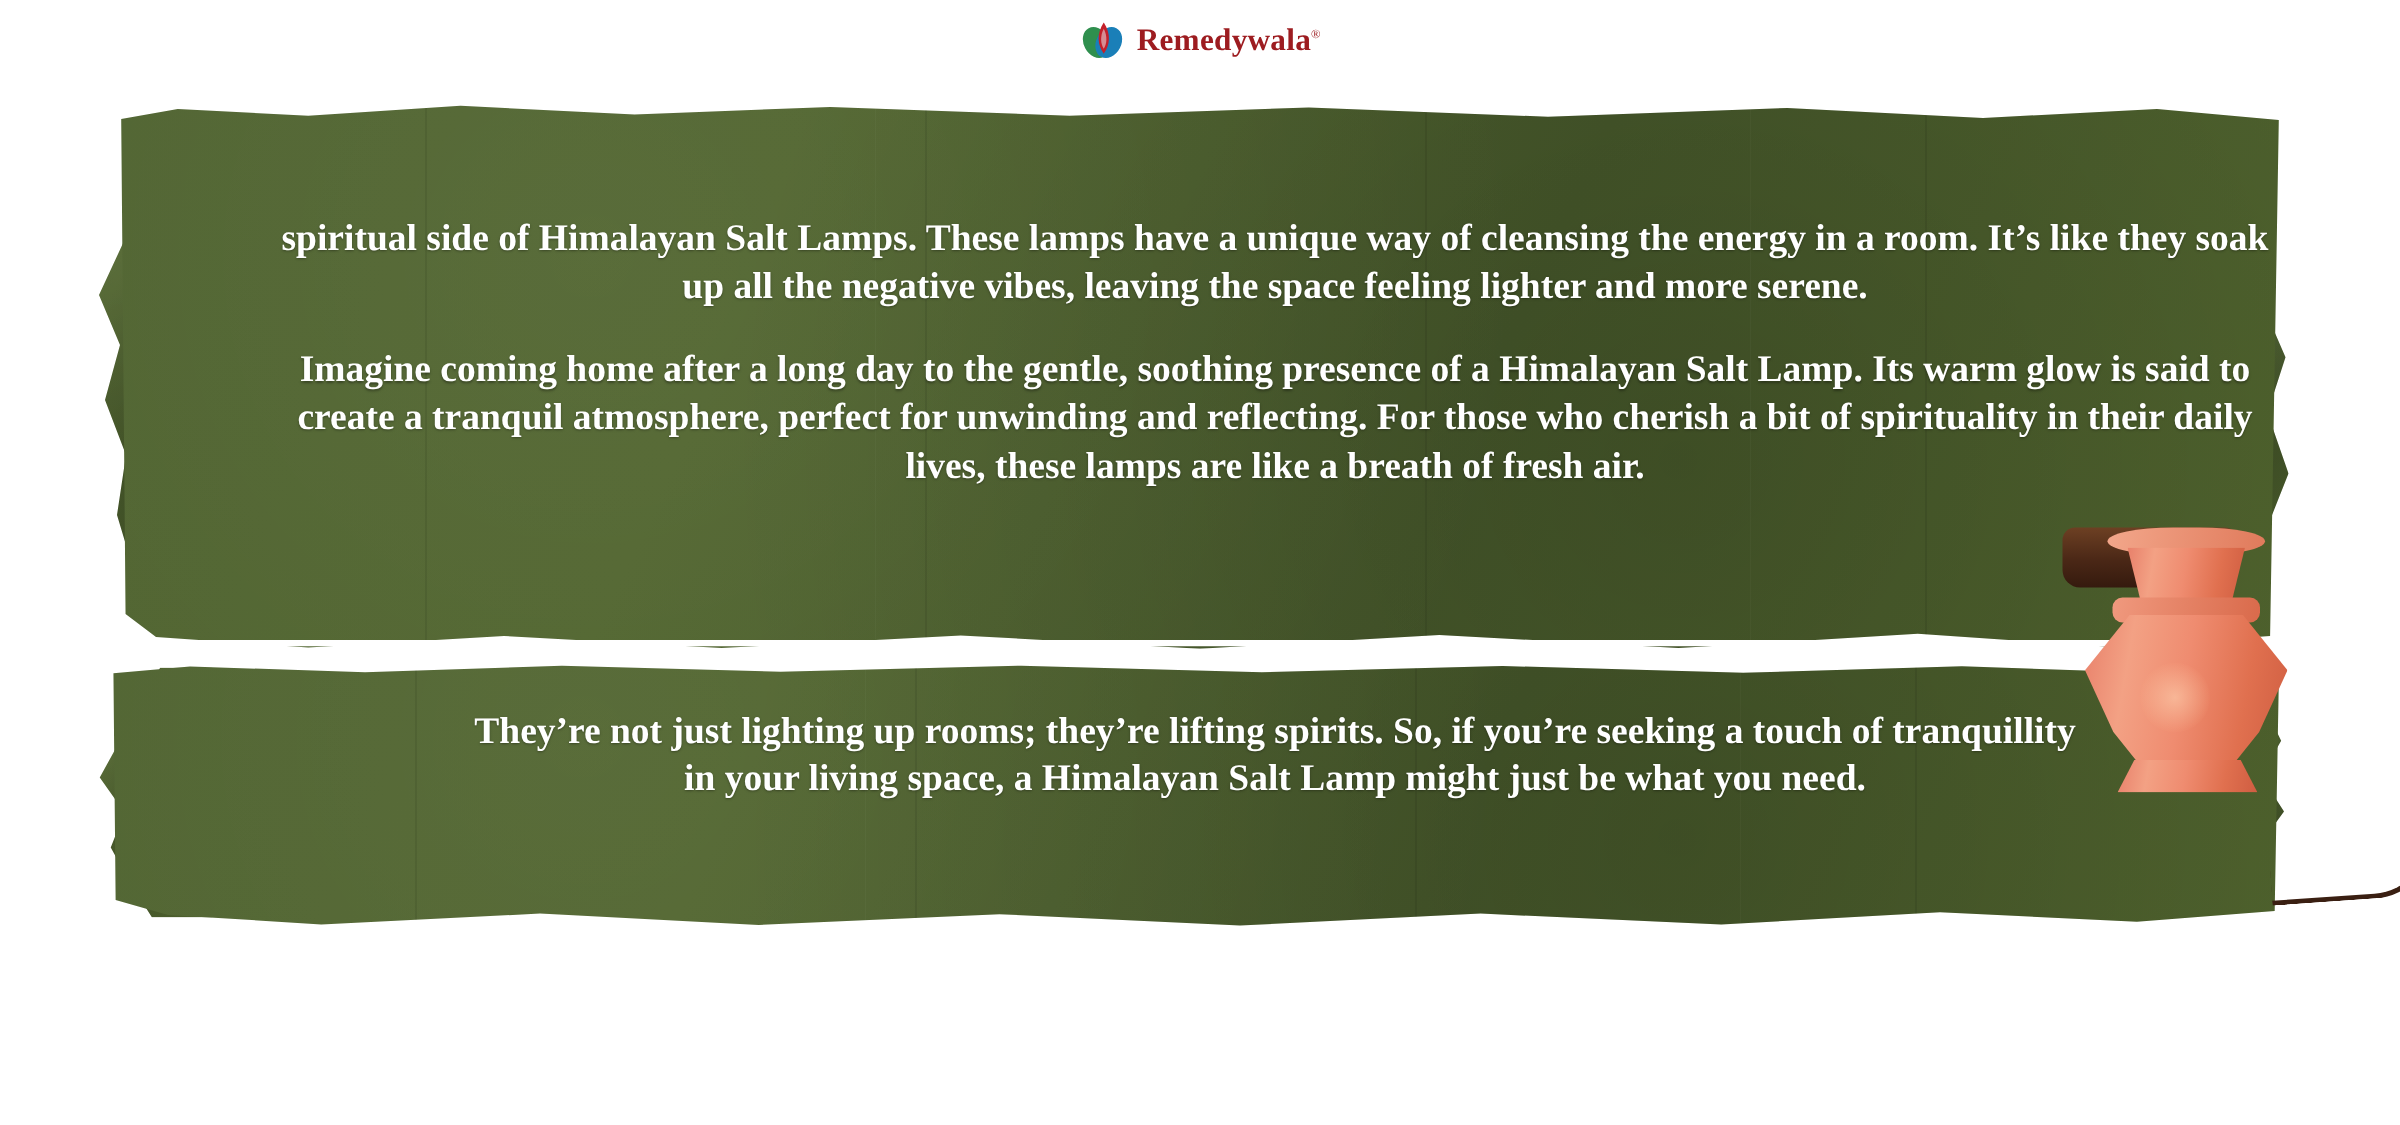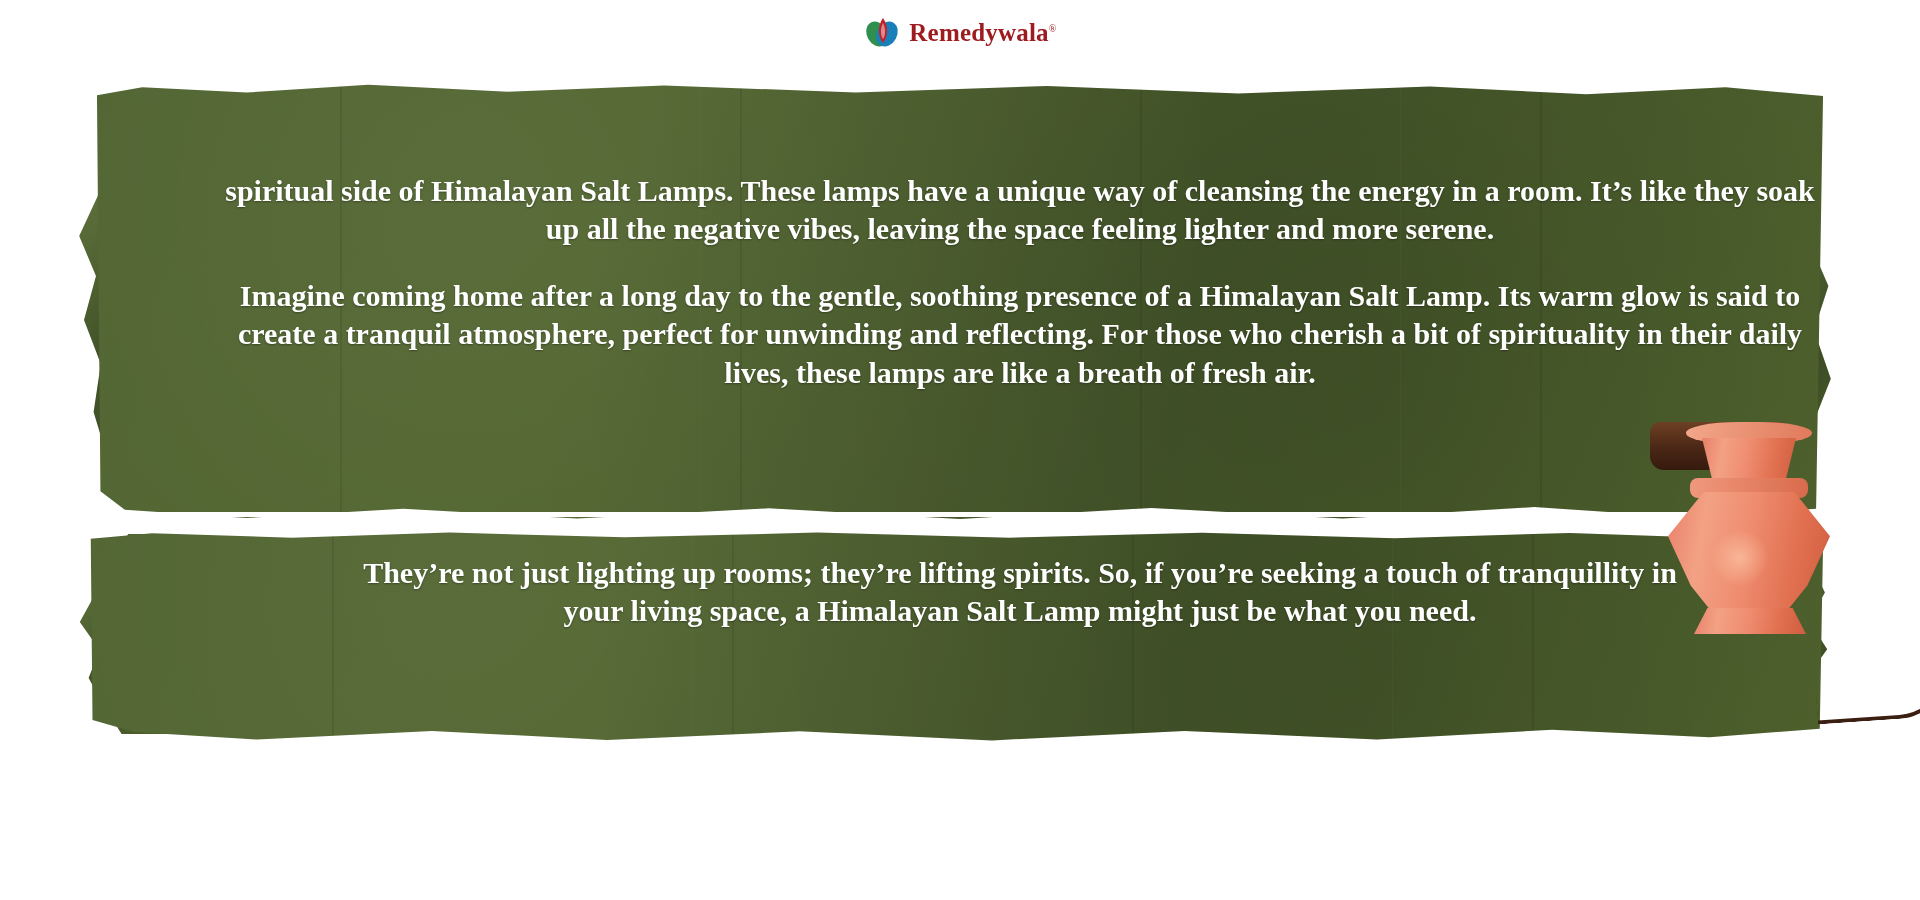--- a/index.html
+++ b/index.html
@@ -185,21 +185,21 @@
   }
   .copy-top p { margin: 0 0 28px 0; }
   .copy-top p:last-child { margin-bottom: 1px; }
 
   .copy-bottom {
     left: 300px;
     top: 472px;
     width: 1320px;
     font-size: 30px;
   }
-  .copy-bottom p { margin: 0; }
+  .copy-bottom p { margin: 12px; }
 
   
   .lamp {
     position: absolute;
     left: 1590px;
     top: 340px;
     width: 200px;
     height: 280px;
     z-index: 7;
   }

